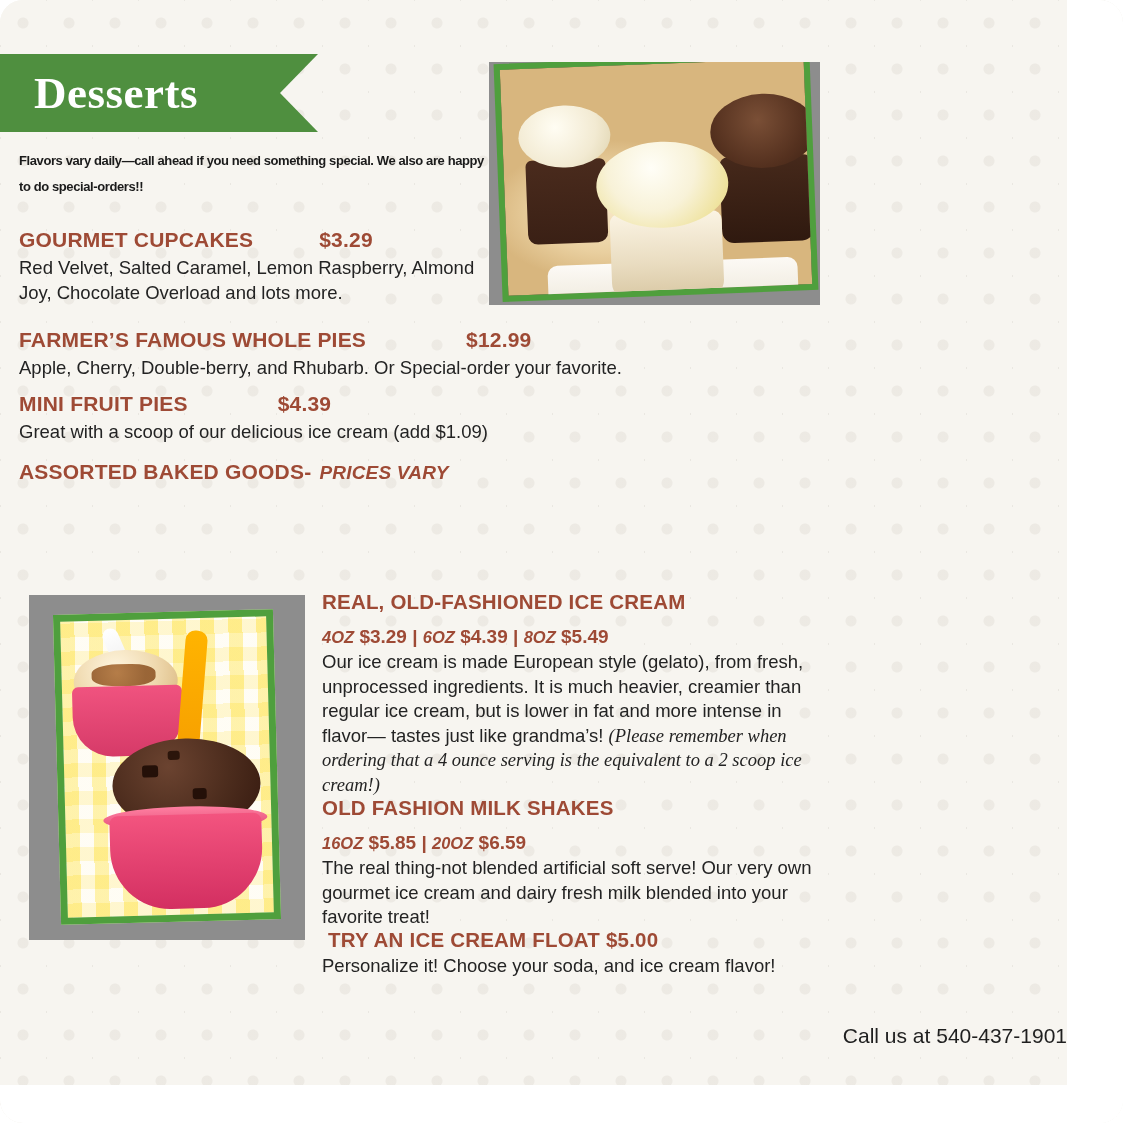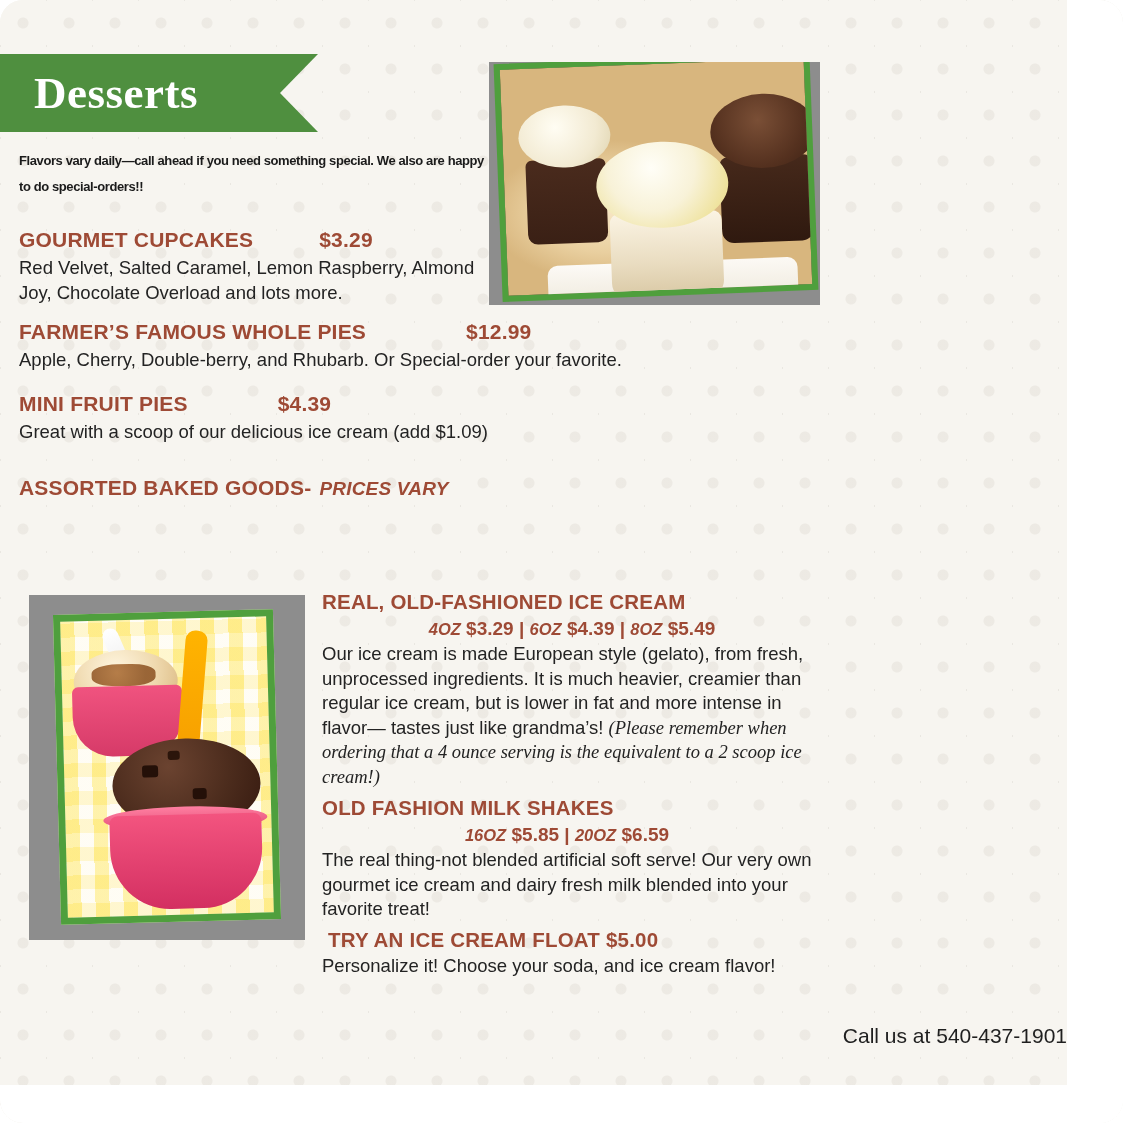--- a/index.html
+++ b/index.html
@@ -123,25 +123,25 @@
   }
   .item-desc {
     color: #232323;
     font-size: 18.5px;
     line-height: 25px;
     margin-top: 3px;
   }
 
   #item-cupcakes { top: 228px; width: 470px; }
   #item-cupcakes .gap { display:inline-block; width: 66px; }
-  #item-pies { top: 320px; width: 690px; }
+  #item-pies { top: 328px; width: 690px; }
   #item-pies .gap { display:inline-block; width: 100px; }
   #item-mini { top: 392px; width: 560px; }
   #item-mini .gap { display:inline-block; width: 90px; }
-  #item-baked { top: 476px; width: 650px; }
+  #item-baked { top: 460px; width: 650px; }
   #item-baked .gap { display:inline-block; width: 8px; }
 
   
   .photo-cupcakes {
     position: absolute;
     left: 489px;
     top: 62px;
     width: 331px;
     height: 243px;
     background: #8d8d8d;
@@ -271,25 +271,24 @@
     left: 322px;
   }
   .ritem-head {
     color: #9e4a35;
     font-weight: bold;
     font-size: 20.5px;
     letter-spacing: 0.2px;
     white-space: nowrap;
   }
   .ritem-sizes {
-    margin-top: 4px;
+    margin-top: 12px;
     color: #9e4a35;
     font-size: 19px;
     font-weight: bold;
-    text-align: center;
   }
   .ritem-sizes .oz {
     font-style: italic;
     font-size: 16.5px;
     font-weight: bold;
   }
   .ritem-sizes .sep { color:#9e4a35; font-weight:bold; }
   .ritem-body {
     margin-top: 2px;
     color: #232323;

